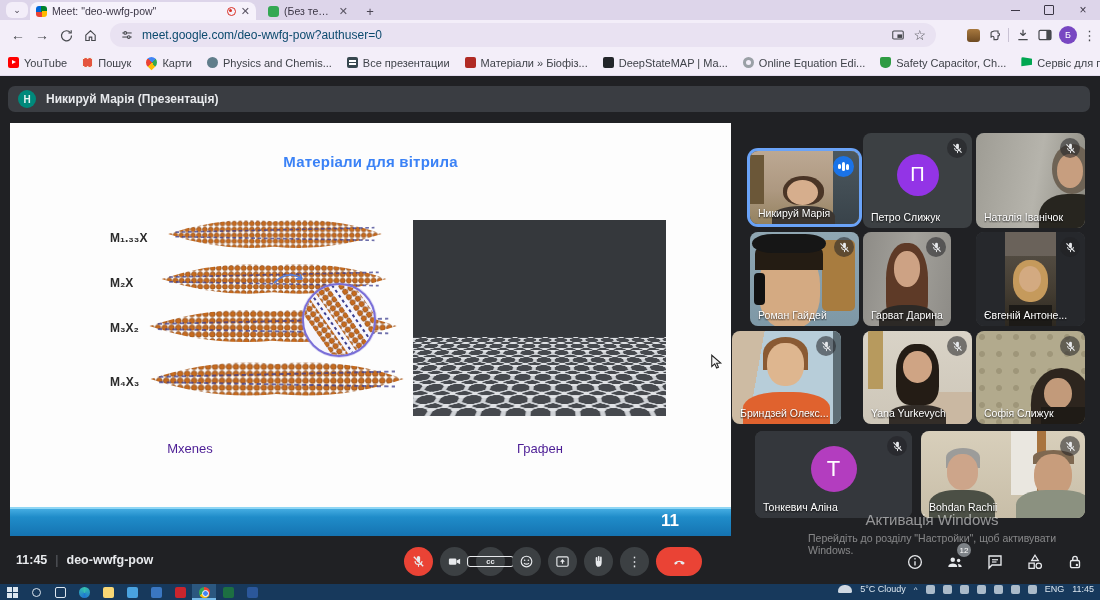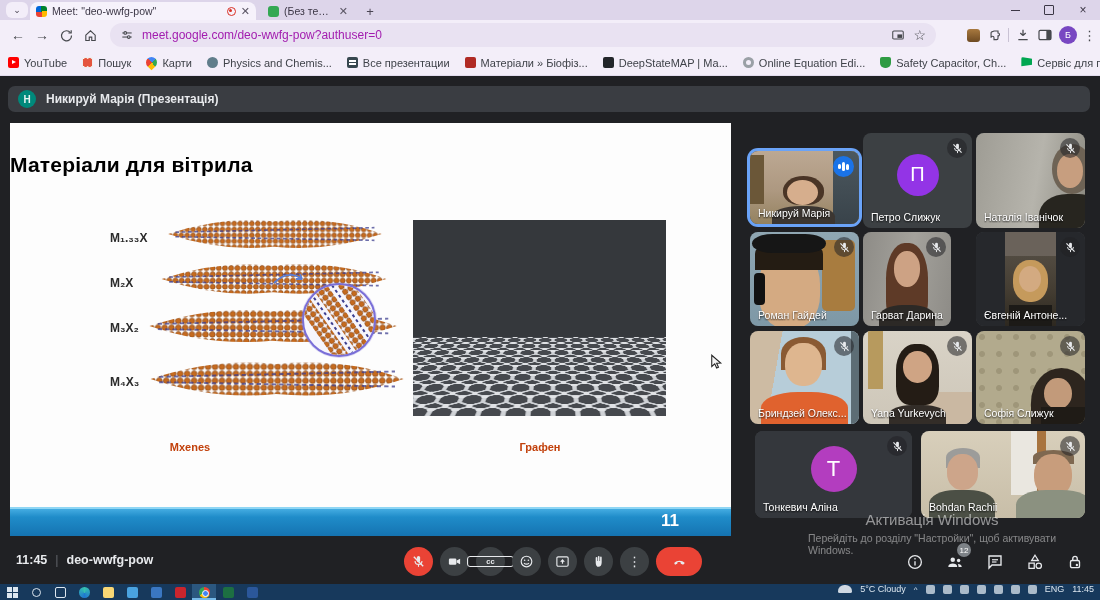--- a/index.html
+++ b/index.html
@@ -23,21 +23,21 @@
   .newtab-btn{position:absolute;left:362px;top:3px;width:16px;height:16px;color:#4a4553;font-size:13px;display:flex;align-items:center;justify-content:center;}
   .win-controls{position:absolute;right:0;top:0;height:20px;display:flex;}
   .win-btn{width:34px;height:20px;display:flex;align-items:center;justify-content:center;color:#3c3746;font-size:12px;}
   .win-min::after{content:"";width:9px;border-bottom:1.2px solid #3c3746;}
   .win-restore::after{content:"";width:8px;height:8px;border:1.2px solid #3c3746;border-radius:1px;}
 
   .toolbar{position:absolute;left:0;top:20px;width:1100px;height:30px;background:#f3eef9;display:flex;align-items:center;}
   .nav-ic{width:24px;height:24px;display:flex;align-items:center;justify-content:center;color:#46484d;font-size:14px;flex:0 0 auto;}
   .nav-ic svg{width:15px;height:15px;}
   .addr{position:absolute;left:110px;top:3px;width:826px;height:24px;background:#e9e2f2;border-radius:12px;display:flex;align-items:center;padding:0 10px;gap:8px;}
-  .addr .url{font-size:12px;color:#a21caf;flex:1;white-space:nowrap;overflow:hidden;}
+  .addr .url{font-size:12px;color:#0c4a6e;flex:1;white-space:nowrap;overflow:hidden;}
   .addr svg{width:14px;height:14px;flex:0 0 auto;}
   .tb-right{position:absolute;right:4px;top:3px;height:24px;display:flex;align-items:center;gap:6px;}
   .tb-right svg{width:16px;height:16px;}
   .ext-owl{width:13px;height:13px;border-radius:3px;background:linear-gradient(#a8793f,#6e4a22);}
   .tb-sep{width:1px;height:14px;background:#c9c2d4;}
   .avatar-chip{width:18px;height:18px;border-radius:50%;background:#7847c2;color:#fff;font-size:9px;display:flex;align-items:center;justify-content:center;}
   .kebab{color:#46484d;font-size:13px;}
 
   .bookmarks{position:absolute;left:0;top:50px;width:1100px;height:26px;background:#f3eef9;display:flex;align-items:center;padding:0 8px;gap:15px;border-bottom:1px solid #e2dcee;}
   .bm{display:flex;align-items:center;gap:5px;font-size:11px;color:#3f4249;white-space:nowrap;}
@@ -53,29 +53,29 @@
   .bi-cap{background:#2e9b43;border-radius:2px 2px 5px 5px;}
   .bi-serv{background:#00a651;clip-path:polygon(0 0,100% 15%,100% 70%,0 85%);}
 
   
   .meet-banner{position:absolute;left:8px;top:86px;width:1082px;height:26px;background:#3a3d42;border-radius:7px;display:flex;align-items:center;padding:0 10px;gap:10px;}
   .banner-avatar{width:18px;height:18px;border-radius:50%;background:#00897b;color:#e9f5f3;font-size:10px;font-weight:bold;display:flex;align-items:center;justify-content:center;}
   .banner-title{color:#e8eaed;font-size:12px;font-weight:600;}
 
   
   .slide{position:absolute;left:10px;top:123px;width:721px;height:413px;background:#fdfdfd;overflow:hidden;}
-  .slide-title{position:absolute;left:0;top:30px;width:100%;font-size:21px;font-weight:bold;color:#000000;letter-spacing:.2px;}
+  .slide-title{position:absolute;left:0;top:30px;width:100%;text-align:center;font-size:15px;font-weight:bold;color:#3b82f6;letter-spacing:.2px;}
   .mx-label{position:absolute;font-size:12px;font-weight:bold;color:#2b2b2b;width:46px;text-align:left;}
   .mx-svg{position:absolute;}
   .inset-circle{position:absolute;left:292px;top:160px;width:74px;height:74px;border-radius:50%;border:2px solid #7a6fd8;background:#f6f5fc;overflow:hidden;box-shadow:0 0 0 1px rgba(122,111,216,.25);}
   .inset-circle svg{position:absolute;left:-14px;top:-14px;}
   .inset-arrow{position:absolute;left:262px;top:146px;}
   .graphene{position:absolute;left:403px;top:97px;width:253px;height:196px;background:#35383c;overflow:hidden;}
   .graphene svg{position:absolute;left:-120px;top:-90px;transform:perspective(300px) rotateX(52deg) scale(1.15);transform-origin:50% 85%;}
-  .slide-caption{position:absolute;font-size:11px;color:#c2410c;font-weight:700;}
+  .slide-caption{position:absolute;font-size:13px;color:#4c1d95;font-weight:400;}
   .cap-left{left:120px;top:318px;width:120px;text-align:center;}
   .cap-right{left:470px;top:318px;width:120px;text-align:center;}
   .slide-bar{position:absolute;left:0;top:384px;width:100%;height:29px;background:linear-gradient(180deg,#4db4e8 0%,#1f8cc9 35%,#1573b1 100%);box-shadow:inset 0 2px 0 #8fd6f4;}
   .slide-pagenum{position:absolute;right:52px;top:388px;color:#fff;font-size:17px;font-weight:600;}
   .slide-cursor{position:absolute;left:698px;top:230px;}
 
   
   .tile{position:absolute;background:#3c4043;border-radius:8px;overflow:visible;}
   .scene{position:absolute;inset:0;overflow:hidden;border-radius:8px;}
   .scene i{position:absolute;display:block;}
@@ -534,21 +534,21 @@
         <i class="body"></i>
       </div>
     <div class="mutebadge">
         <svg style="color:#e8eaed">
           <use href="#ic-micoff"></use>
         </svg>
       </div>
     <div class="tname">Євгеній Антоне...</div>
   </div>
 
-  <div class="tile t-bry" style="left:750px;top:331px;width:109px;height:93px">
+  <div class="tile t-bry" style="left:732px;top:331px;width:109px;height:93px">
     <div class="scene">
         <i class="c1"></i>
         <i class="hair"></i>
         <i class="head"></i>
         <i class="body"></i>
       </div>
     <div class="mutebadge">
         <svg style="color:#e8eaed">
           <use href="#ic-micoff"></use>
         </svg>

